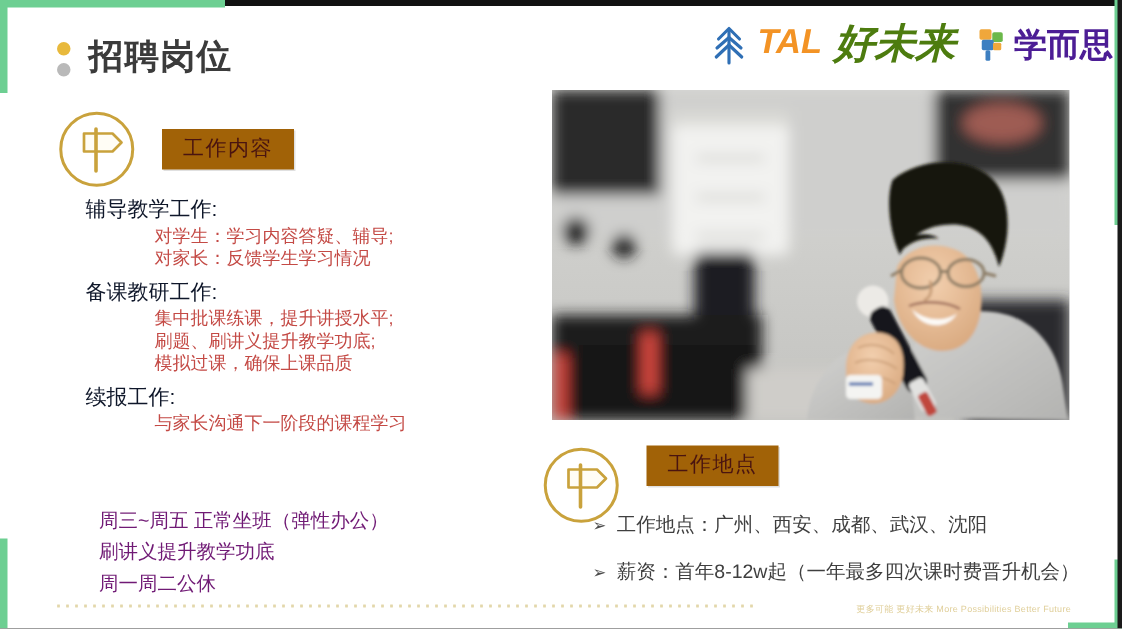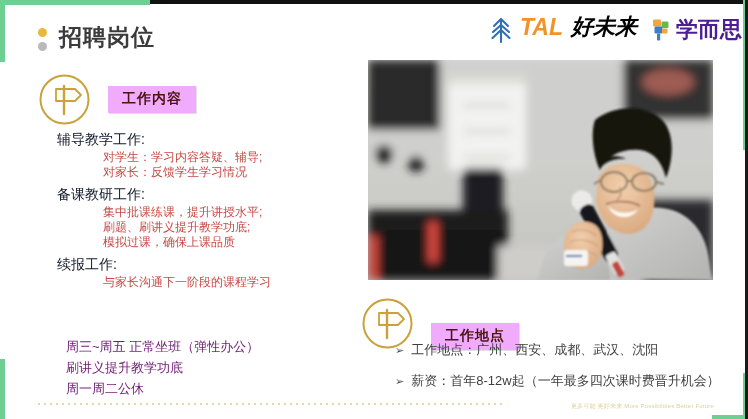--- a/index.html
+++ b/index.html
@@ -41,34 +41,34 @@
 
   
   #brand{position:absolute;right:30px;top:16px;display:flex;align-items:center;gap:14px;}
   .brand-tal{display:flex;align-items:flex-start;gap:6px;}
   .tree-icon{width:26px;height:28px;}
   .tal-word{
     font-size:23px;font-weight:bold;font-style:italic;
     color:#f39325;letter-spacing:0px;line-height:1;
   }
   .tal-cn{
-    font-size:22px;font-weight:bold;font-style:italic;
-    color:#000000;line-height:1;margin-left:2px;
+    font-size:27px;font-weight:bold;font-style:italic;
+    color:#4d7c0f;line-height:1;margin-left:2px;
   }
   .brand-xes{display:flex;align-items:center;gap:5px;}
   .xes-icon{width:20px;height:22px;}
   .xes-word{font-size:22px;font-weight:bold;color:#4c1d95;line-height:1;}
 
   
   .signpost{width:53px;height:53px;}
   .badge{
     display:inline-block;
-    background:#f0abfc;
+    background:#a16207;
     color:#4a1410;
-    font-size:14px;font-weight:bold;
+    font-size:14px;font-weight:normal;
     padding:4px 14px 5px 14px;
     letter-spacing:1px;
     box-shadow:1px 1px 0 rgba(0,0,0,0.12);
   }
 
   
   #sec-content{position:absolute;left:38px;top:73px;}
   #sec-content .row{display:flex;align-items:center;gap:17px;}
   #content-body{
     position:absolute;left:57px;top:132px;
@@ -91,21 +91,21 @@
   
   #photo{
     position:absolute;left:368px;top:60px;
     width:345px;height:220px;
     overflow:hidden;background:#cfcfcf;
   }
   #photo svg{display:block;}
 
   
   #sec-place{position:absolute;left:361px;top:297px;}
-  #sec-place .row{display:flex;align-items:flex-end;gap:17px;}
+  #sec-place .row{display:flex;align-items:flex-start;gap:17px;}
   #place-body{position:absolute;left:395px;top:341px;width:345px;}
   .bullet-line{
     display:flex;align-items:baseline;gap:7px;
     color:#3f3f3f;font-size:13px;margin-bottom:13px;
     white-space:nowrap;
   }
   .arrow{color:#4b4b4b;font-size:11px;}
 
   
   #dotline{

